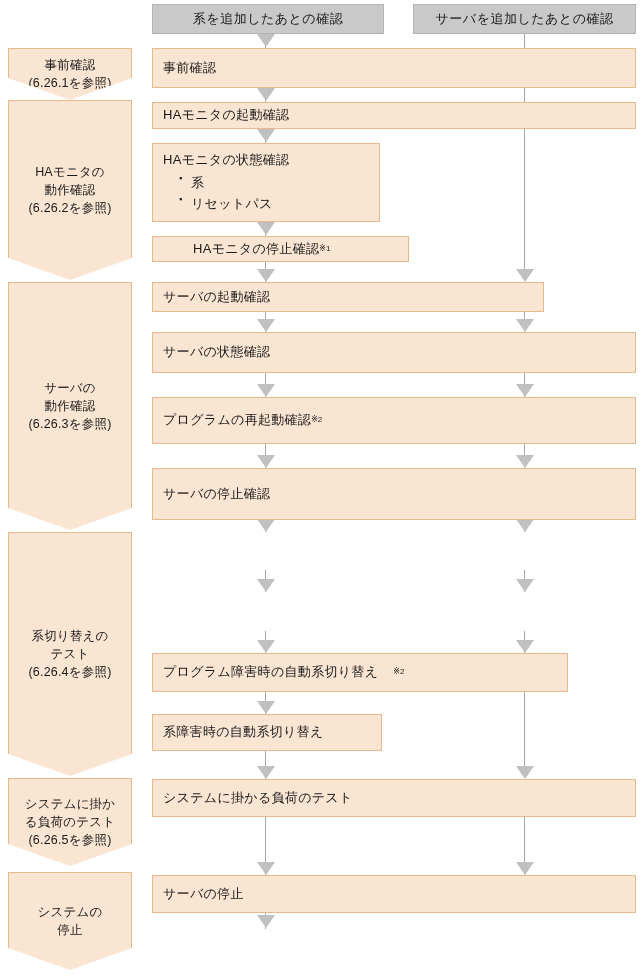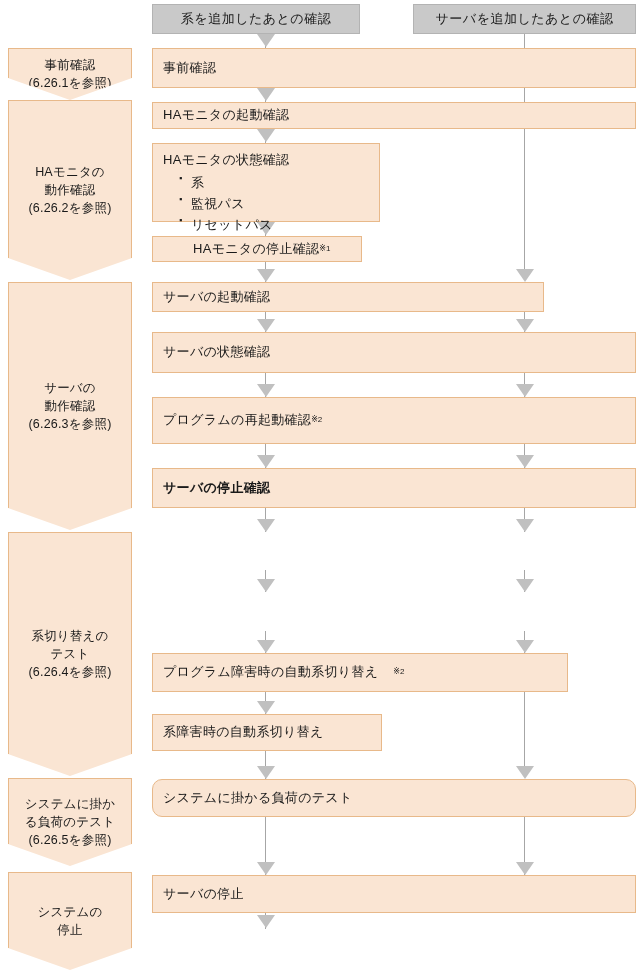--- a/index.html
+++ b/index.html
@@ -132,21 +132,21 @@
     border-left: 9px solid transparent;
     border-right: 9px solid transparent;
     border-top: 13px solid transparent;
   }
 </style>
 </head>
 <body>
 
 <div id="stage">
 
-  <div class="hdr" style="left:152px; top:4px; width:208px; height:30px;">
+  <div class="hdr" style="left:152px; top:4px; width:232px; height:30px;">
     <span>系を追加したあとの確認</span>
   </div>
   <div class="hdr" style="left:413px; top:4px; width:223px; height:30px;">
     <span>サーバを追加したあとの確認</span>
   </div>
 
   <div class="stagebox arrow" style="left:8px; top:48px; width:124px; height:52px;">
     <span class="st-line">事前確認</span>
     <span class="st-line">(6.26.1を参照)</span>
   </div>
@@ -259,59 +259,58 @@
   </div>
 
   <div class="proc center-v" style="left:152px; top:102px; width:484px; height:27px;">
     <span>HAモニタの起動確認</span>
   </div>
 
   <div class="proc" style="left:152px; top:143px; width:228px; height:79px;">
     <span>HAモニタの状態確認</span>
     <ul>
       <li>系</li>
-      <li>監視パス</li>
       <li>リセットパス</li>
     </ul>
   </div>
 
-  <div class="proc center-v" style="left:152px; top:236px; width:210px; height:26px;padding-left:40px;">
+  <div class="proc center-v" style="left:152px; top:236px; width:257px; height:26px;padding-left:40px;">
     <span>HAモニタの停止確認</span>
       <span class="sup">※1</span>
   </div>
 
   <div class="proc center-v" style="left:152px; top:282px; width:392px; height:30px;">
     <span>サーバの起動確認</span>
   </div>
 
   <div class="proc center-v" style="left:152px; top:332px; width:484px; height:41px;">
     <span>サーバの状態確認</span>
   </div>
 
   <div class="proc center-v" style="left:152px; top:397px; width:484px; height:47px;">
     <span>プログラムの再起動確認</span>
       <span class="sup">※2</span>
   </div>
 
-  <div class="proc center-v" style="left:152px; top:468px; width:484px; height:40px;font-weight:bold;">
+  <div class="proc center-v" style="left:152px; top:468px; width:484px; height:52px;">
     <span>サーバの停止確認</span>
   </div>
 
 
 
   <div class="proc center-v" style="left:152px; top:653px; width:416px; height:39px;gap:15px;">
     <span>プログラム障害時の自動系切り替え</span>
       <span class="sup">※2</span>
   </div>
 
   <div class="proc center-v" style="left:152px; top:714px; width:230px; height:37px;">
     <span>系障害時の自動系切り替え</span>
   </div>
 
-  <div class="proc center-v" style="left:152px; top:779px; width:484px; height:38px;border-radius:10px;">
+  <div class="proc center-v" style="left:152px; top:779px; width:484px; height:38px;">
     <span>システムに掛かる負荷のテスト</span>
   </div>
 
   <div class="proc center-v" style="left:152px; top:875px; width:484px; height:38px;">
     <span>サーバの停止</span>
   </div>
 
 
 </div>
 

